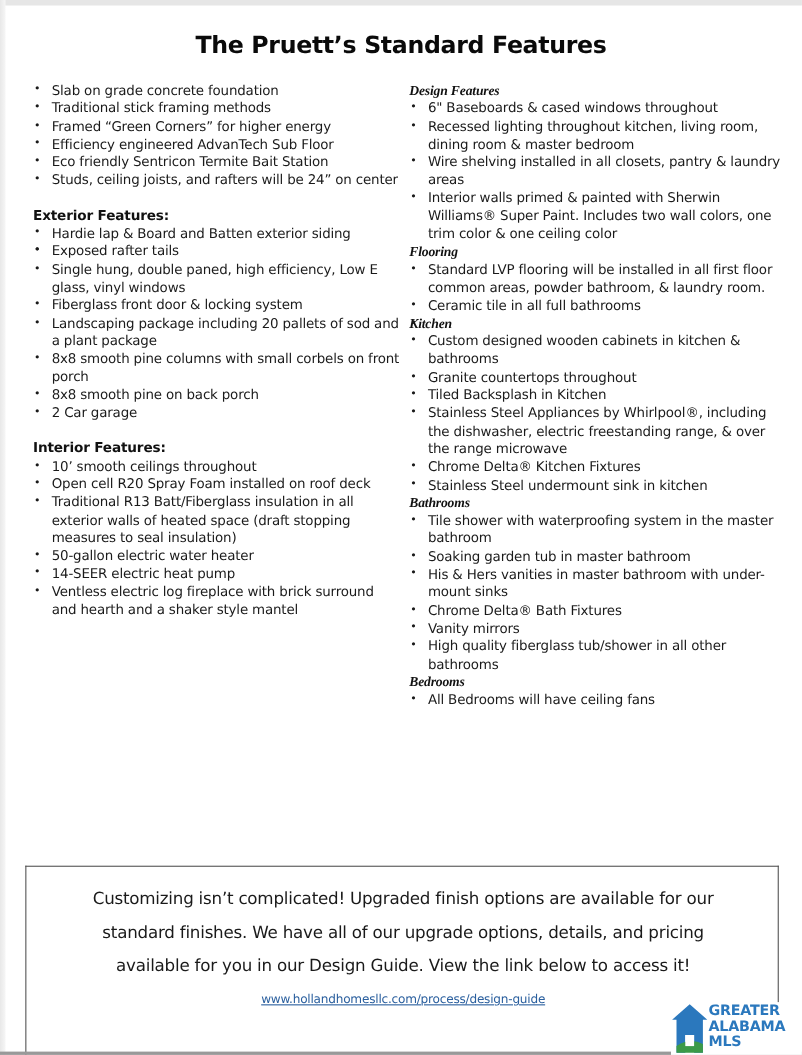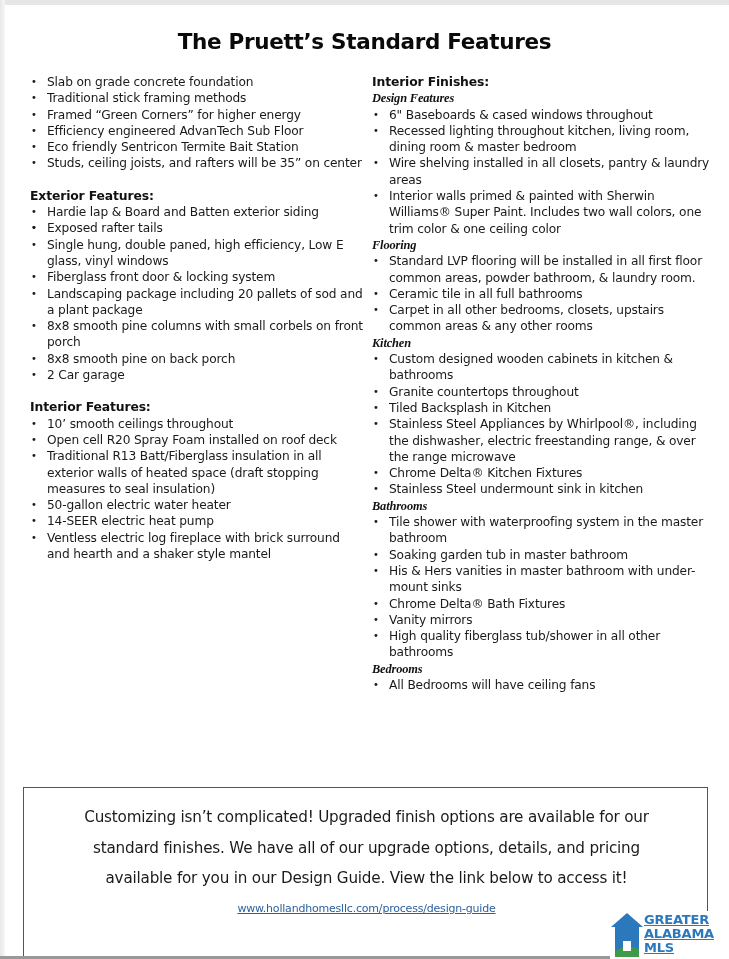--- a/index.html
+++ b/index.html
@@ -123,41 +123,40 @@
     }
     .mls-text {
       position: absolute;
       left: 34px; top: 2px;
       font-family: "DejaVu Sans", sans-serif;
       font-weight: bold;
       font-size: 13px;
       line-height: 14px;
       color: #2b78bd;
       letter-spacing: -0.2px;
-      text-decoration: underline;
     }
   </style>
 </head>
 <body>
 
 <div class="page">
   <div class="top-edge"></div>
   <div class="left-edge"></div>
 
   <div class="title">The Pruett’s Standard Features</div>
 
   <div class="col col-left">
     <div>
       <ul class="bullets">
           <li><span class="dot">•</span><span>Slab on grade concrete foundation</span></li>
           <li><span class="dot">•</span><span>Traditional stick framing methods</span></li>
           <li><span class="dot">•</span><span>Framed “Green Corners” for higher energy</span></li>
           <li><span class="dot">•</span><span>Efficiency engineered AdvanTech Sub Floor</span></li>
           <li><span class="dot">•</span><span>Eco friendly Sentricon Termite Bait Station</span></li>
-          <li><span class="dot">•</span><span>Studs, ceiling joists, and rafters will be 35” on center</span></li>
+          <li><span class="dot">•</span><span>Studs, ceiling joists, and rafters will be 24” on center</span></li>
         </ul>
     </div>
     <div class="gap"></div>
     <div>
       <p class="section-heading">Exterior Features:</p>
       <ul class="bullets">
           <li><span class="dot">•</span><span>Hardie lap &amp; Board and Batten exterior siding</span></li>
           <li><span class="dot">•</span></li>
           <li><span class="dot">•</span><span>Exposed rafter tails</span></li>
           <li><span class="dot">•</span><span>Single hung, double paned, high efficiency, Low E glass, vinyl windows</span></li>
@@ -176,36 +175,35 @@
           <li><span class="dot">•</span><span>Open cell R20 Spray Foam installed on roof deck</span></li>
           <li><span class="dot">•</span><span>Traditional R13 Batt/Fiberglass insulation in all exterior walls of heated space (draft stopping measures to seal insulation)</span></li>
           <li><span class="dot">•</span><span>50-gallon electric water heater</span></li>
           <li><span class="dot">•</span><span>14-SEER electric heat pump</span></li>
           <li><span class="dot">•</span><span>Ventless electric log fireplace with brick surround and hearth and a shaker style mantel</span></li>
         </ul>
     </div>
   </div>
 
   <div class="col col-right">
-    <p class="section-heading">Interior Finishes:</p>
     <div>
       <p class="sub-heading">Design Features</p>
       <ul class="bullets">
           <li><span class="dot">•</span><span>6" Baseboards &amp; cased windows throughout</span></li>
           <li><span class="dot">•</span><span>Recessed lighting throughout kitchen, living room, dining room &amp; master bedroom</span></li>
           <li><span class="dot">•</span><span>Wire shelving installed in all closets, pantry &amp; laundry areas</span></li>
           <li><span class="dot">•</span><span>Interior walls primed &amp; painted with Sherwin Williams® Super Paint. Includes two wall colors, one trim color &amp; one ceiling color</span></li>
         </ul>
     </div>
     <div>
       <p class="sub-heading">Flooring</p>
       <ul class="bullets">
           <li><span class="dot">•</span><span>Standard LVP flooring will be installed in all first floor common areas, powder bathroom, &amp; laundry room.</span></li>
           <li><span class="dot">•</span><span>Ceramic tile in all full bathrooms</span></li>
-          <li><span class="dot">•</span><span>Carpet in all other bedrooms, closets, upstairs common areas &amp; any other rooms</span></li>
+          <li><span class="dot">•</span></li>
         </ul>
     </div>
     <div>
       <p class="sub-heading">Kitchen</p>
       <ul class="bullets">
           <li><span class="dot">•</span><span>Custom designed wooden cabinets in kitchen &amp; bathrooms</span></li>
           <li><span class="dot">•</span><span>Granite countertops throughout</span></li>
           <li><span class="dot">•</span><span>Tiled Backsplash in Kitchen</span></li>
           <li><span class="dot">•</span><span>Stainless Steel Appliances by Whirlpool®, including the dishwasher, electric freestanding range, &amp; over the range microwave</span></li>
           <li><span class="dot">•</span><span>Chrome Delta® Kitchen Fixtures</span></li>

